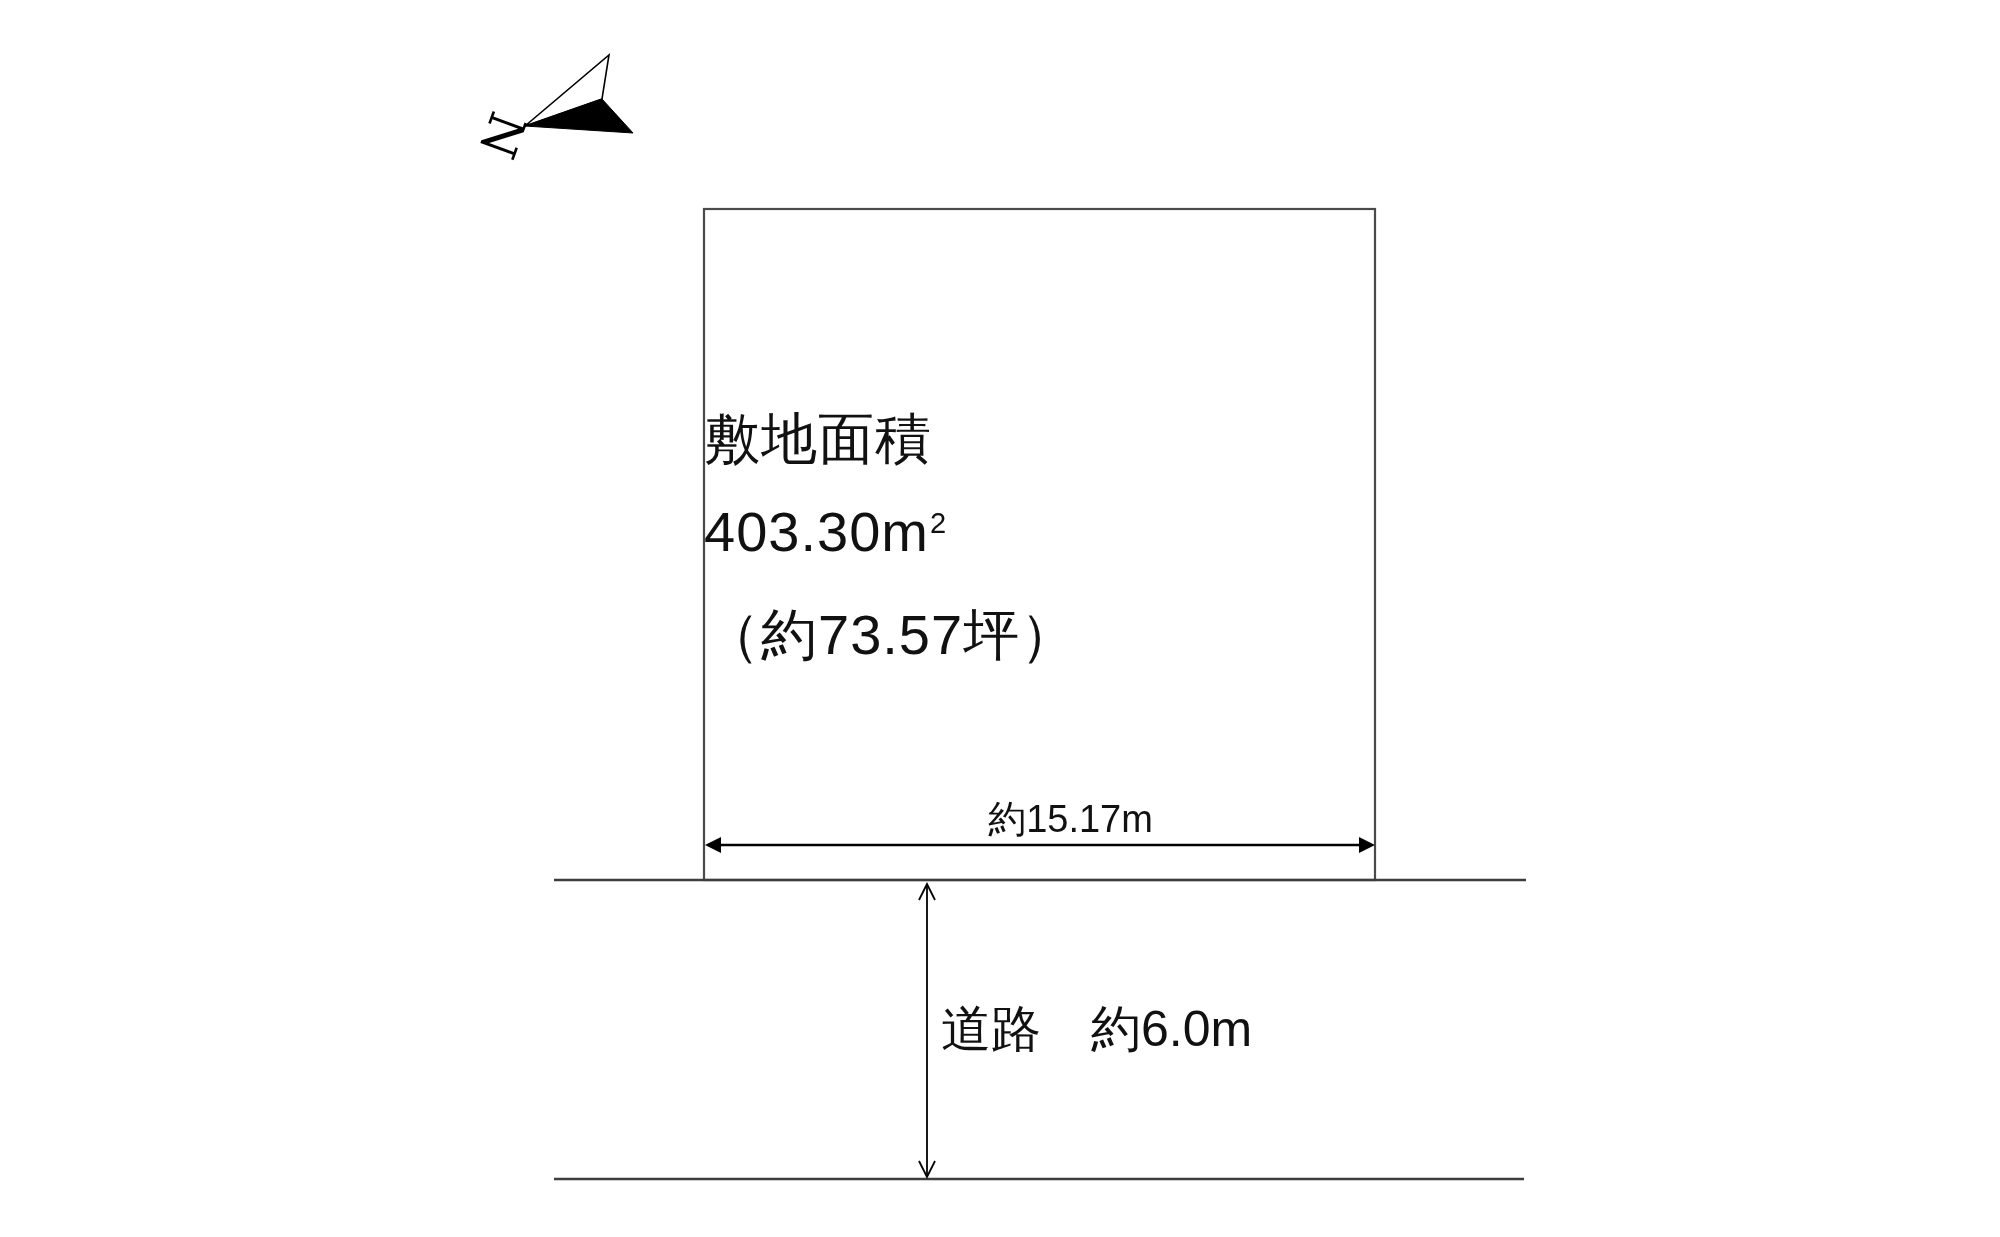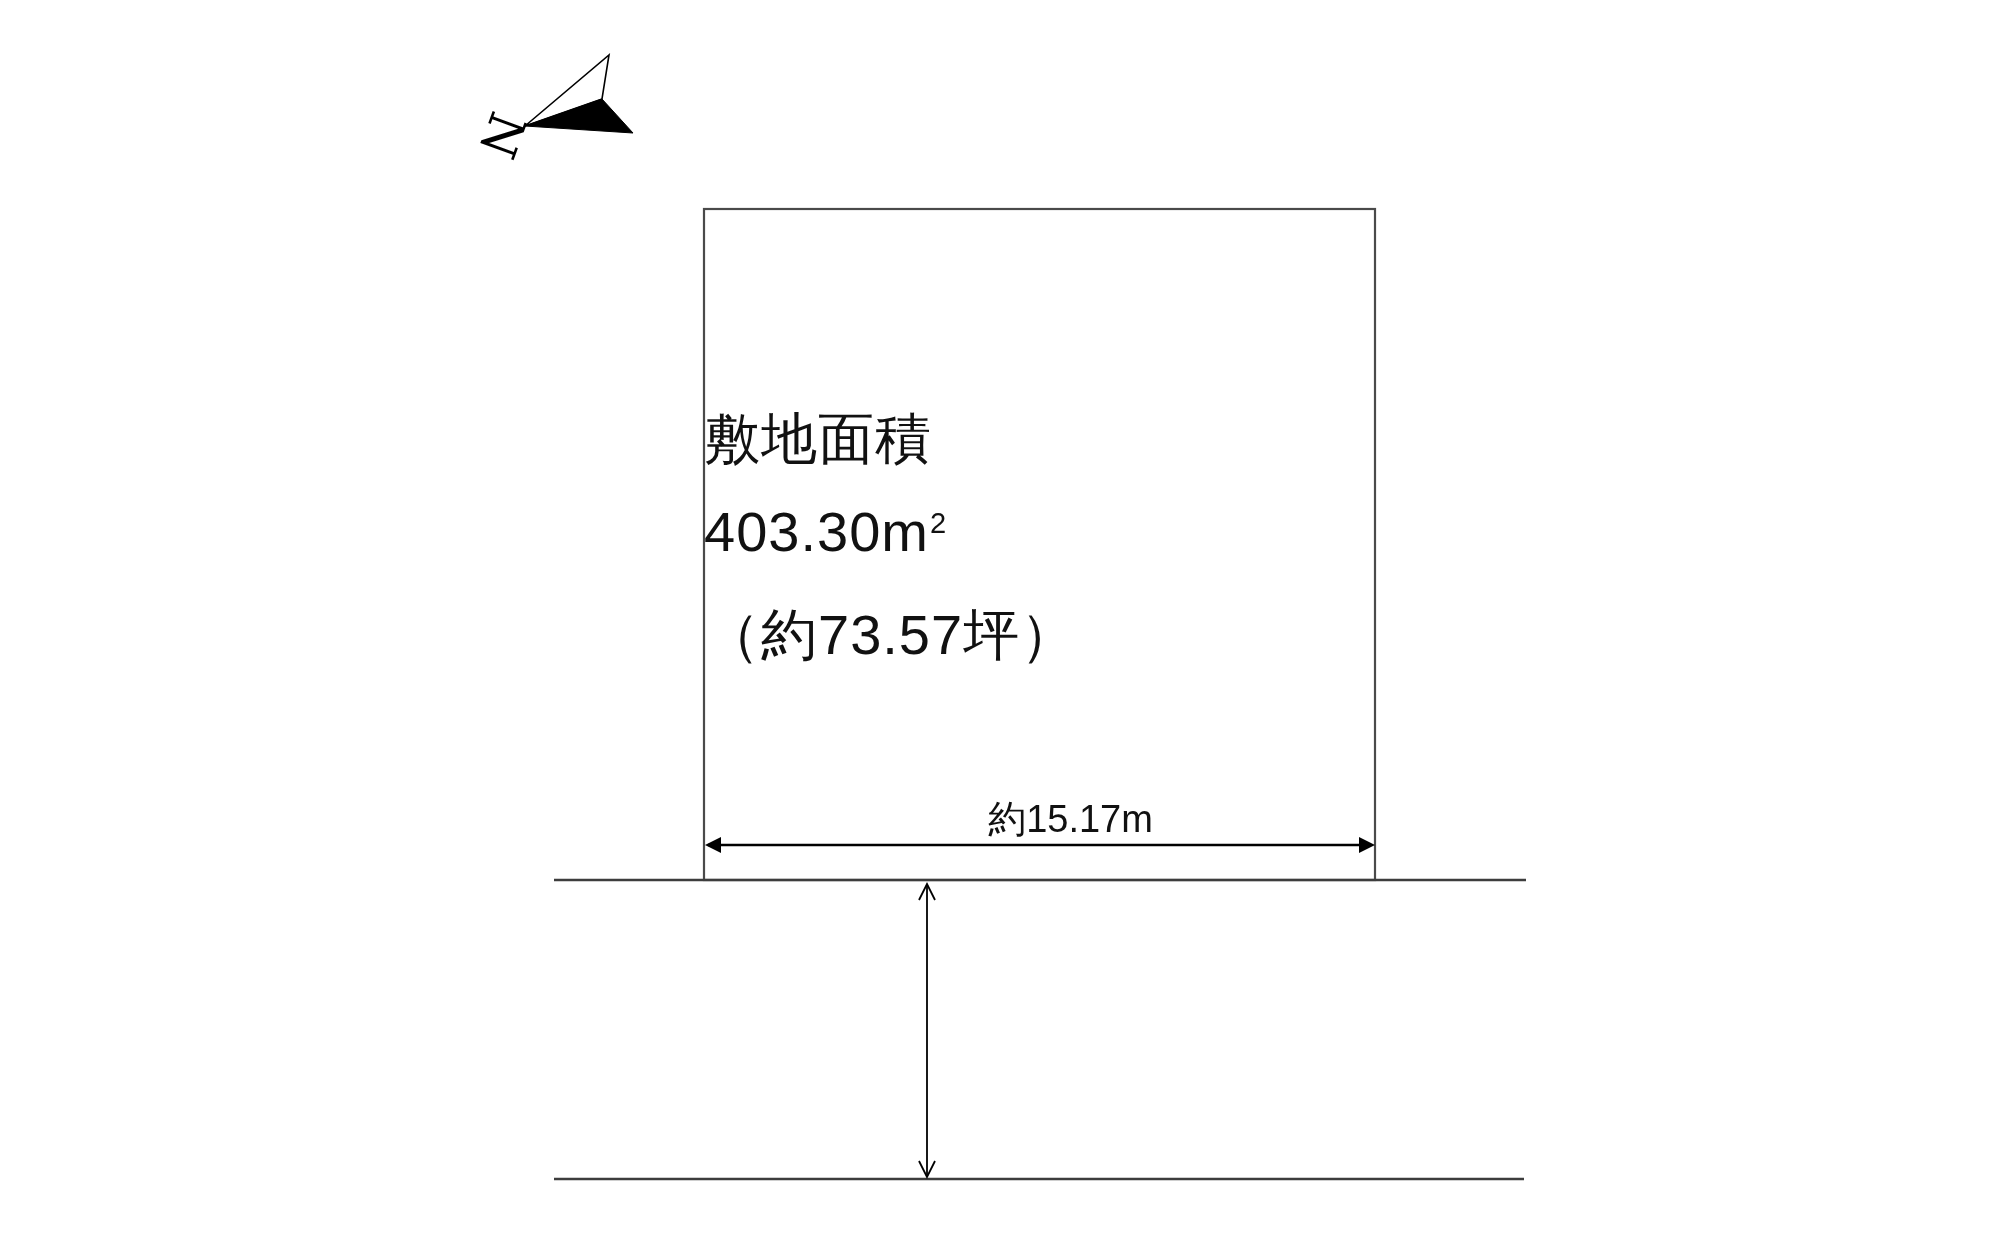--- a/index.html
+++ b/index.html
@@ -64,14 +64,15 @@
   <span class="north-label">N</span>
 
   <div class="site-info">
     <div>敷地面積</div>
     <div><span>403.30</span><span>m</span><span class="unit-exp">2</span></div>
     <div>（約73.57坪）</div>
   </div>
 
   <div class="width-label">約15.17m</div>
 
+  <div class="road-label">道路　約6.0m</div>
 
 </div>
 
 </body></html>

